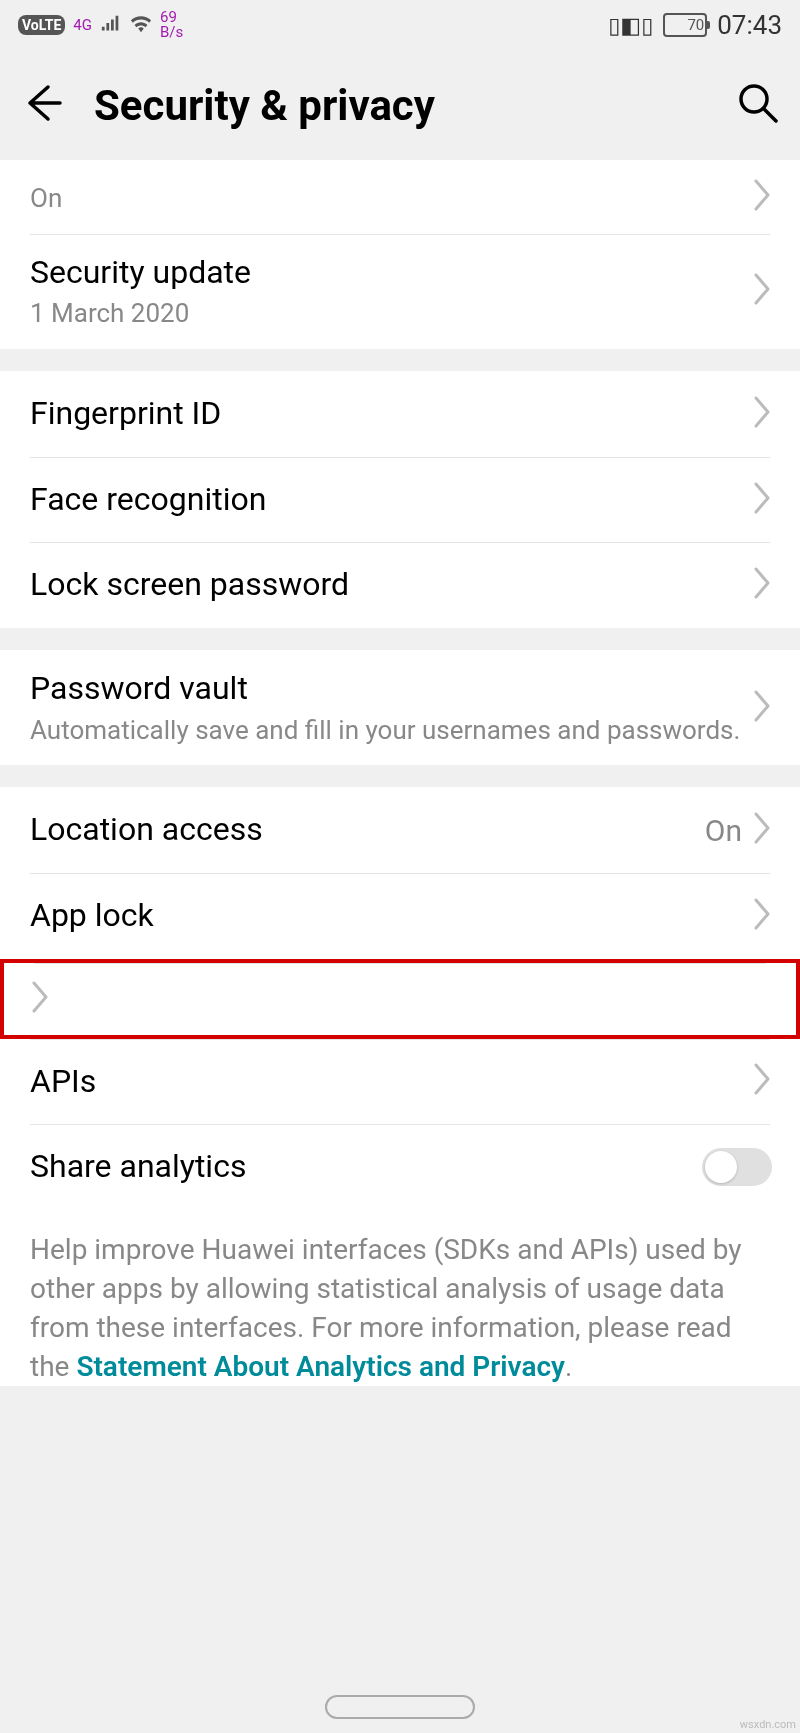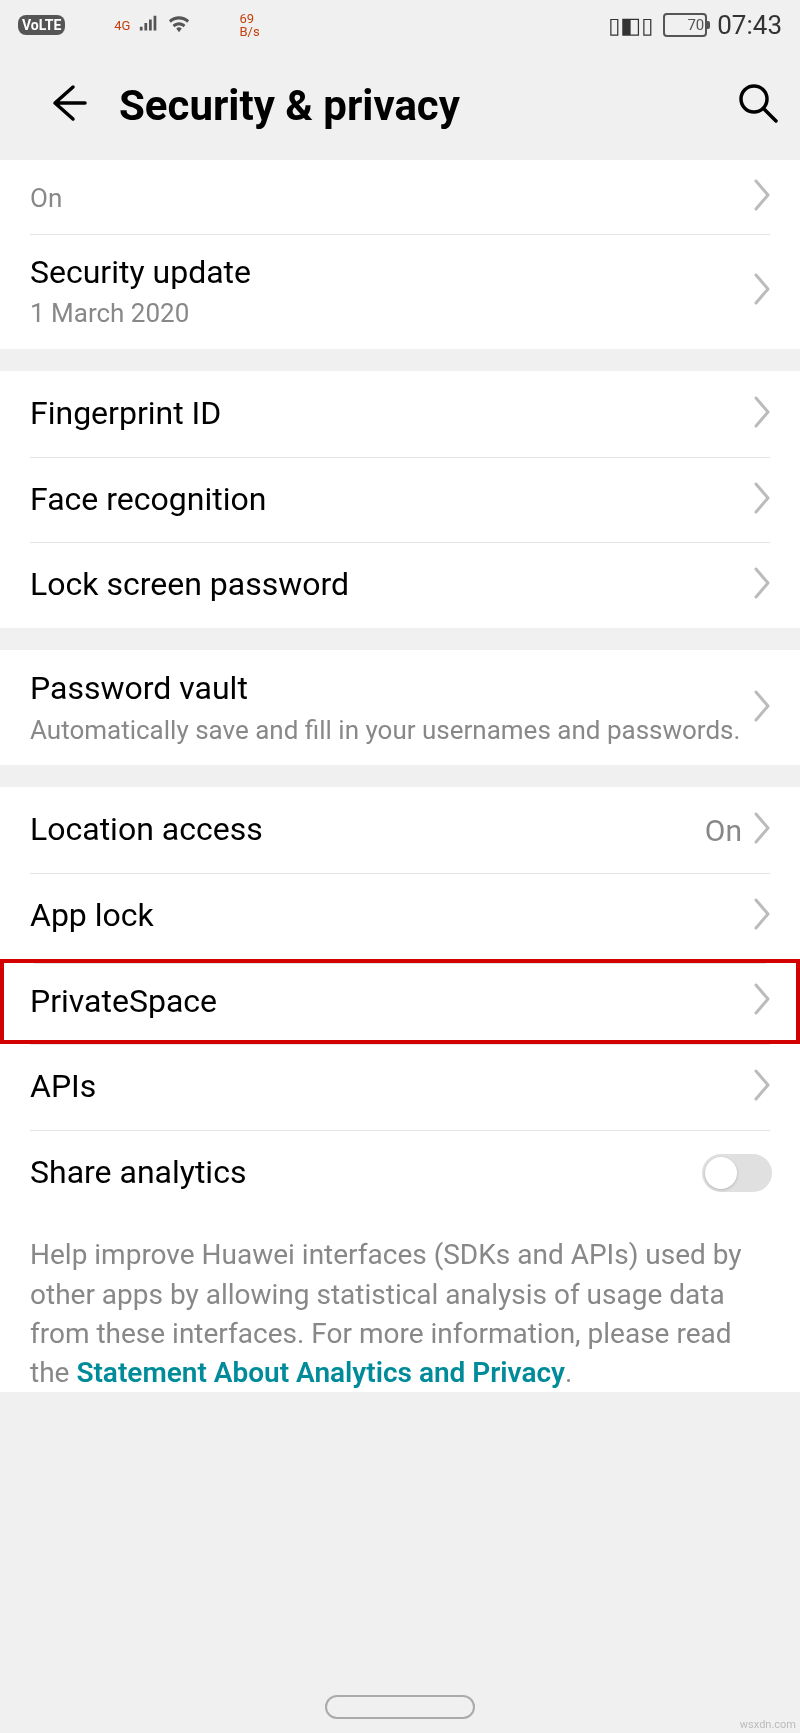--- a/index.html
+++ b/index.html
@@ -31,23 +31,22 @@
       color: #fff;
       font-size: 14px;
       font-weight: bold;
       padding: 2px 4px;
       border-radius: 8px;
     }
     .status-stack {
       display: flex;
       flex-direction: column;
       line-height: 1;
-      font-size: 13px;
-      color: #c2410c;
-      margin-left: 41px;
+      font-size: 15px;
+      color: #a21caf;
     }
     .status-right {
       display: flex;
       align-items: center;
       gap: 10px;
       font-size: 26px;
       color: #333;
     }
     .battery-box {
       border: 2px solid #555;
@@ -75,21 +74,20 @@
       font-size: 15px;
       padding-left: 4px;
       color: #555;
     }
     .header {
       height: 110px;
       display: flex;
       align-items: center;
       padding: 0 20px;
       gap: 30px;
-      margin-left: 25px;
     }
     .back-arrow svg { width: 44px; height: 44px; }
     .header-title {
       flex: 1;
       font-size: 42px;
       font-weight: 700;
     }
     .search-icon svg { width: 44px; height: 44px; }
     .section {
       background: #fff;
@@ -307,23 +305,20 @@
   </div>
   <div class="row">
     <div class="row-text">
         <div class="row-title">App lock</div>
       </div>
     <span class="chevron"><svg viewBox="0 0 20 32">
           <path d="M4 2 L16 16 L4 30" stroke="#bbb" stroke-width="3" fill="none" stroke-linecap="round" stroke-linejoin="round"></path>
         </svg></span>
   </div>
   <div class="row highlighted">
-    <div class="row-text">
-        <div class="row-title">PrivateSpace</div>
-      </div>
     <span class="chevron"><svg viewBox="0 0 20 32">
           <path d="M4 2 L16 16 L4 30" stroke="#bbb" stroke-width="3" fill="none" stroke-linecap="round" stroke-linejoin="round"></path>
         </svg></span>
   </div>
   <div class="row">
     <div class="row-text">
         <div class="row-title">APIs</div>
       </div>
     <span class="chevron"><svg viewBox="0 0 20 32">
           <path d="M4 2 L16 16 L4 30" stroke="#bbb" stroke-width="3" fill="none" stroke-linecap="round" stroke-linejoin="round"></path>

